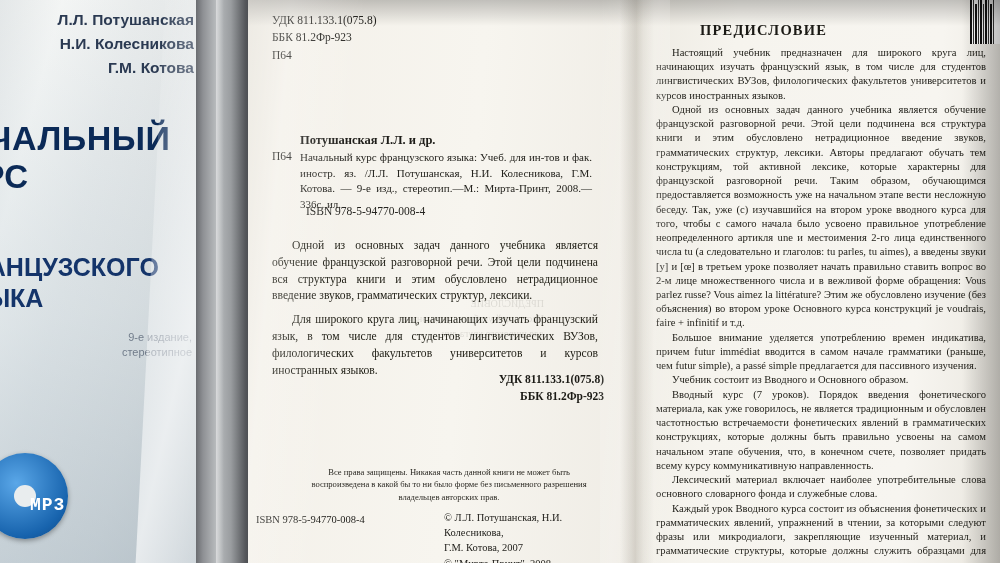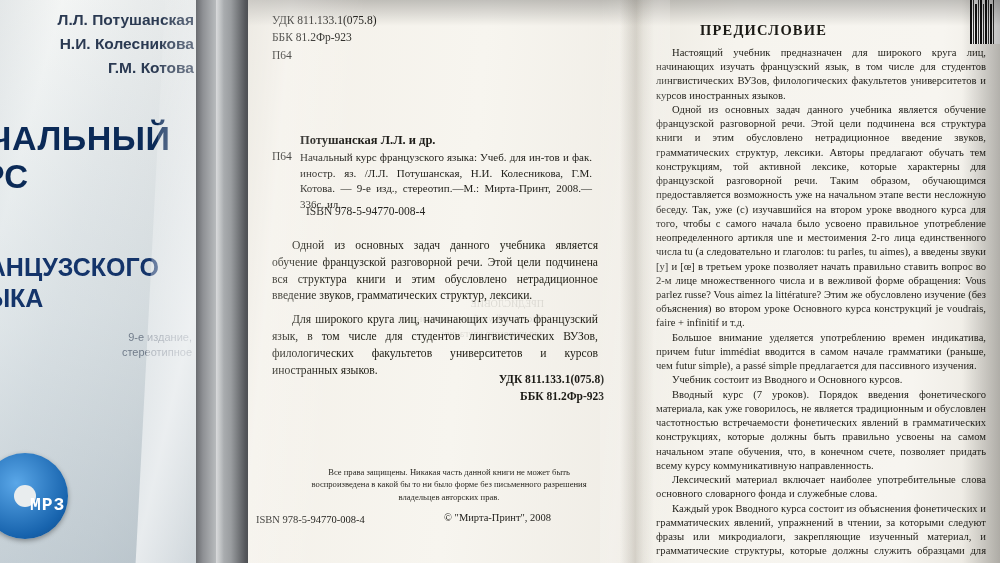--- a/index.html
+++ b/index.html
@@ -253,31 +253,33 @@
       <div class="udk-bottom">
         <div>УДК 811.133.1(075.8)</div>
         <div>ББК 81.2Фр-923</div>
       </div>
 
       <div class="rights">Все права защищены. Никакая часть данной книги не может быть воспроизведена в какой бы то ни было форме без письменного разрешения владельцев авторских прав.</div>
 
       <div class="isbn2">ISBN 978-5-94770-008-4</div>
 
       <div class="copyright">
+        <div>© Л.Л. Потушанская, Н.И. Колесникова,</div>
+        <div>Г.М. Котова, 2007</div>
         <div>© "Мирта-Принт", 2008</div>
       </div>
     </div>
 
     <div class="pageR">
       <div class="fore-title">ПРЕДИСЛОВИЕ</div>
       <div class="fore-body">
         <p>Настоящий учебник предназначен для широкого круга лиц, начинающих изучать французский язык, в том числе для студентов лингвистических ВУЗов, филологических факультетов университетов и курсов иностранных языков.</p>
         <p>Одной из основных задач данного учебника является обучение французской разговорной речи. Этой цели подчинена вся структура книги и этим обусловлено нетрадиционное введение звуков, грамматических структур, лексики. Авторы предлагают обучать тем конструкциям, той активной лексике, которые характерны для французской разговорной речи. Таким образом, обучающимся предоставляется возможность уже на начальном этапе вести несложную беседу. Так, уже (с) изучавшийся на втором уроке вводного курса для того, чтобы с самого начала было усвоено правильное употребление неопределенного артикля une и местоимения 2-го лица единственного числа tu (а следовательно и глаголов: tu parles, tu aimes), а введены звуки [y] и [œ] в третьем уроке позволяет начать правильно ставить вопрос во 2-м лице множественного числа и в вежливой форме обращения: Vous parlez russe? Vous aimez la littérature? Этим же обусловлено изучение (без объяснения) во втором уроке Основного курса конструкций je voudrais, faire + infinitif и т.д.</p>
         <p>Большое внимание уделяется употреблению времен индикатива, причем futur immédiat вводится в самом начале грамматики (раньше, чем futur simple), а passé simple предлагается для пассивного изучения.</p>
-        <p>Учебник состоит из Вводного и Основного курсов.</p>
+        <p>Учебник состоит из Вводного и Основного образом.</p>
         <p>Вводный курс (7 уроков). Порядок введения фонетического материала, как уже говорилось, не является традиционным и обусловлен частотностью встречаемости фонетических явлений в грамматических конструкциях, которые должны быть правильно усвоены на самом начальном этапе обучения, что, в конечном счете, позволяет придать всему курсу коммуникативную направленность.</p>
         <p>Лексический материал включает наиболее употребительные слова основного словарного фонда и служебные слова.</p>
         <p>Каждый урок Вводного курса состоит из объяснения фонетических и грамматических явлений, упражнений в чтении, за которыми следуют фразы или микродиалоги, закрепляющие изученный материал, и грамматические структуры, которые должны служить образцами для воспроизведения.</p>
 
       </div>
     </div>
 
     <div class="spine"></div>
   </div>
 

